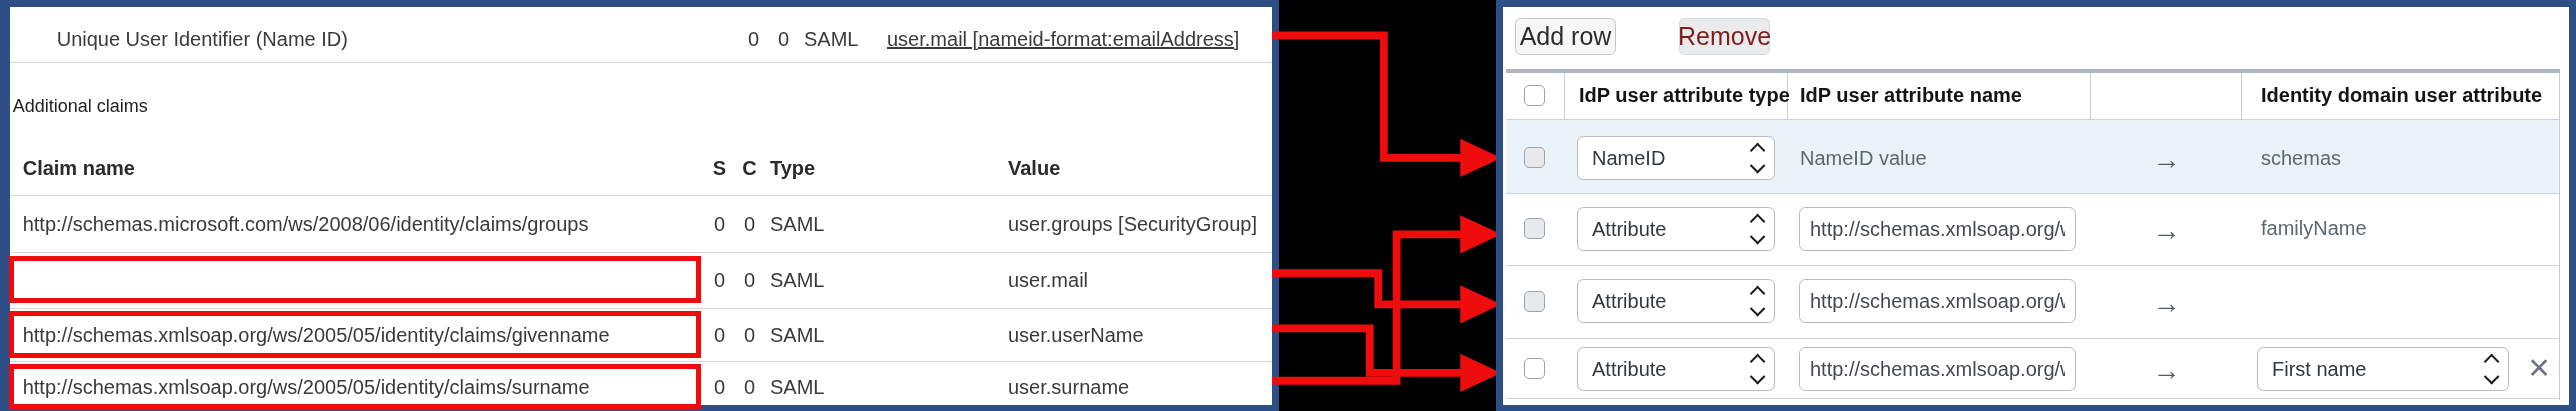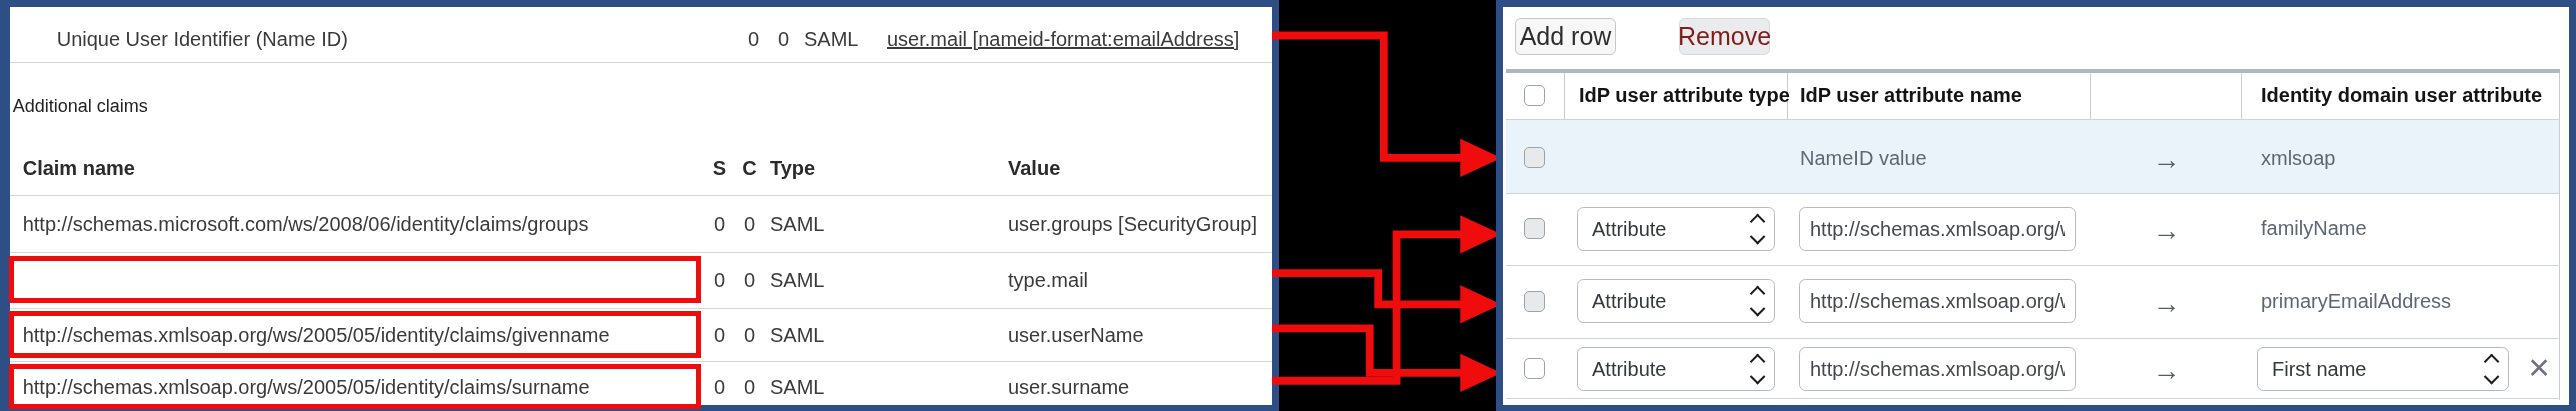--- a/index.html
+++ b/index.html
@@ -92,21 +92,21 @@
       <span class="c-type">SAML</span>
       <span class="c-val">user.groups [SecurityGroup]</span>
     </div>
     <div class="lsep" style="top:245px;"></div>
 
     <div class="lrow" style="top:248px;height:51px;line-height:51px;">
       <div class="redbox" style="top:1.4px;height:47px;"></div>
       <span class="c-s">0</span>
       <span class="c-c">0</span>
       <span class="c-type">SAML</span>
-      <span class="c-val">type.mail</span>
+      <span class="c-val">user.mail</span>
     </div>
     <div class="lsep" style="top:301px;"></div>
 
     <div class="lrow" style="top:303px;height:51px;line-height:51px;padding-left:45px;">
       <div class="redbox" style="top:1.4px;height:47px;"></div>
       <span class="c-name">http://schemas.xmlsoap.org/ws/2005/05/identity/claims/givenname</span>
       <span class="c-s">0</span>
       <span class="c-c">0</span>
       <span class="c-type">SAML</span>
       <span class="c-val">user.userName</span>
@@ -158,23 +158,30 @@
 
     <div class="hline" style="top:112px;"></div>
     <div class="hline" style="top:186px;"></div>
     <div class="hline" style="top:258px;"></div>
     <div class="hline" style="top:331px;"></div>
     <div class="hline" style="top:391px;"></div>
 
     <div class="cbx empty" style="top:78px;"></div>
 
     <div class="cbx" style="top:140px;"></div>
+    <div class="select sel-type" style="top:129px;">
+      <span>NameID</span>
+      <span class="stepper">
+          <span class="chev up"></span>
+          <span class="chev down"></span>
+        </span>
+    </div>
     <div class="txtcell" style="left:297px;top:139px;line-height:25.5px;">NameID value</div>
     <div class="maparrow" style="top:137px;">→</div>
-    <div class="txtcell" style="left:758px;top:139px;line-height:25.5px;">xmlsoap</div>
+    <div class="txtcell" style="left:758px;top:139px;line-height:25.5px;">schemas</div>
 
     <div class="cbx" style="top:211px;"></div>
     <div class="select sel-type" style="top:200px;">
       <span>Attribute</span>
       <span class="stepper">
           <span class="chev up"></span>
           <span class="chev down"></span>
         </span>
     </div>
     <input class="nameinput" style="top: 200px;" value="http://schemas.xmlsoap.org/w">
@@ -184,21 +191,20 @@
     <div class="cbx" style="top:284px;"></div>
     <div class="select sel-type" style="top:272px;">
       <span>Attribute</span>
       <span class="stepper">
           <span class="chev up"></span>
           <span class="chev down"></span>
         </span>
     </div>
     <input class="nameinput" style="top: 272px;" value="http://schemas.xmlsoap.org/w">
     <div class="maparrow" style="top:281px;">→</div>
-    <div class="txtcell" style="left:758px;top:282px;line-height:25.5px;">primaryEmailAddress</div>
 
     <div class="cbx empty" style="top:351px;"></div>
     <div class="select sel-type" style="top:340px;">
       <span>Attribute</span>
       <span class="stepper">
           <span class="chev up"></span>
           <span class="chev down"></span>
         </span>
     </div>
     <input class="nameinput" style="top: 340px;" value="http://schemas.xmlsoap.org/w">

